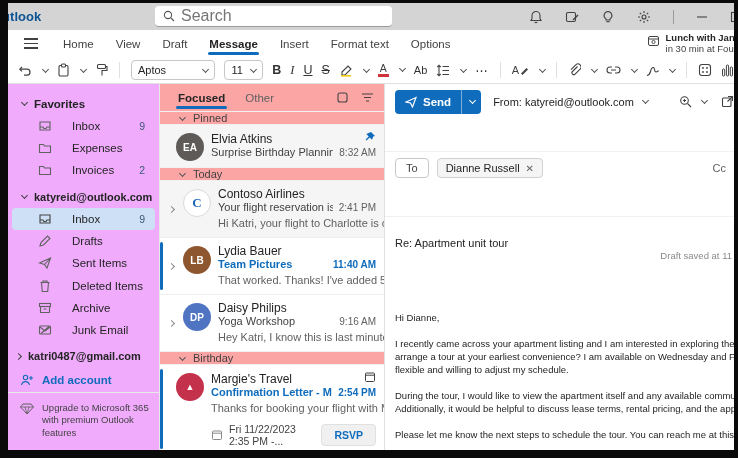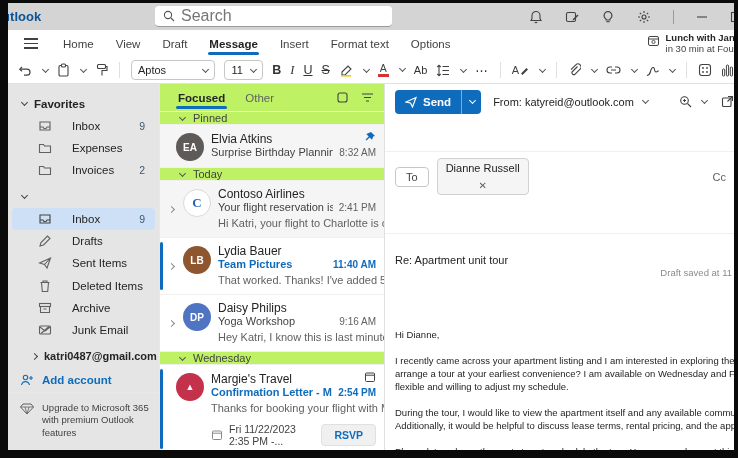--- a/index.html
+++ b/index.html
@@ -49,38 +49,38 @@
   .fmt { font-size:12.5px; color:#333; cursor:pointer; display:inline-flex; align-items:center; }
   .fmt.b { font-weight:bold; }
   .fmt.i { font-style:italic; font-family:"Liberation Serif", serif; }
   .fmt.u { text-decoration:underline; }
   .fmt.s { text-decoration:line-through; }
 
   
   .main { flex:1; display:flex; min-height:0; }
 
   
-  .sidebar { width:152px; flex:none; border-right:1px solid #e8e8e8; background:#e5e5e5;
+  .sidebar { width:152px; flex:none; border-right:1px solid #e8e8e8; background:#f0abfc;
     padding-top:8px; display:flex; flex-direction:column; font-size:11.5px; overflow:hidden; }
   .sb-head { display:flex; align-items:center; gap:7px; height:25px; padding-left:12px;
     font-weight:bold; color:#242424; cursor:pointer; }
   .sb-item { display:flex; align-items:center; gap:20px; height:24px; padding:0 10px 0 26px;
     color:#424242; cursor:pointer; border-radius:4px; margin:0 4px; }
   .sb-item.selected { background:#cde0f5; }
   .sb-item .lbl { flex:1; color:#242424; }
   .sb-item .cnt { font-size:10.5px; color:#3b5a78; }
   .sb-add { display:flex; align-items:center; gap:8px; height:26px; padding-left:12px;
     color:#0f6cbd; font-weight:bold; cursor:pointer; }
   .sb-upgrade { margin-top:auto; border-top:1px solid #e8e8e8; padding:9px 10px 10px 12px;
     display:flex; gap:8px; font-size:9.5px; color:#424242; line-height:1.35; cursor:pointer; }
   .sicon { width:14px; height:14px; flex:none; display:inline-flex; }
 
   
   .listpane { width:225px; flex:none; border-right:1px solid #e0e0e0; display:flex;
-    flex-direction:column; overflow:hidden; background:#bef264; }
+    flex-direction:column; overflow:hidden; background:#fca5a5; }
   .list-tabs { height:27px; display:flex; align-items:center; padding:0 10px 0 16px; gap:16px; flex:none; }
   .ltab { font-size:11.5px; color:#616161; position:relative; padding:5px 2px; cursor:pointer; }
   .ltab.active { font-weight:bold; color:#242424; }
   .ltab.active::after { content:""; position:absolute; left:0; right:0; bottom:0; height:2.5px;
     border-radius:2px; background:#0f6cbd; }
   .list-tab-icons { margin-left:auto; display:flex; gap:12px; }
   .group-head { display:flex; align-items:center; gap:8px; height:21px; padding-left:18px;
     font-size:11px; color:#424242; border-top:1px solid #f0f0f0; cursor:pointer; }
   .msg { position:relative; display:flex; gap:7px; padding:6px 8px 6px 6px;
     border-top:1px solid #f0f0f0; cursor:pointer; background:#fff; }
@@ -112,21 +112,21 @@
   .send-main { display:flex; align-items:center; gap:6px; padding:0 10px; }
   .send-arrow { width:20px; height:24px; display:flex; align-items:center; justify-content:center;
     border-left:1px solid rgba(255,255,255,.45); cursor:pointer; }
   .send-arrow .chev { border-color:#fff; }
   .from-sel { font-size:11px; color:#242424; display:flex; align-items:center; gap:7px; cursor:pointer; }
   .c-head-icons { margin-left:auto; display:flex; align-items:center; gap:8px; margin-right:-10px; }
   .c-row { border-top:1px solid #f0f0f0; display:flex; align-items:center; padding:6px 10px; gap:8px; flex:none; }
   .to-btn { border:1px solid #c7c7c7; border-radius:4px; font-size:11px; padding:3px 10px;
     color:#424242; cursor:pointer; background:#fff; }
   .pill { display:flex; align-items:center; gap:6px; border:1px solid #d1d1d1; background:#f5f5f5;
-    border-radius:4px; font-size:11px; padding:3px 8px; color:#242424; cursor:pointer;flex-direction:column; }
+    border-radius:4px; font-size:11px; padding:3px 8px; color:#242424; cursor:pointer; }
   .pill .x { color:#616161; font-size:10px; cursor:pointer; }
   .cc { margin-left:auto; font-size:11px; color:#616161; margin-right:-2px; cursor:pointer; }
   .subj-row { justify-content:space-between; padding:8px 10px;text-align:center; }
   .subj { font-size:11px; color:#242424; }
   .draft { font-size:9.5px; color:#8a8a8a; white-space:nowrap; margin-right:-8px;margin-top:25px; }
   .c-body { flex:1; padding:10px 10px; font-size:9.5px; line-height:13px; color:#242424;
     white-space:pre; overflow:hidden; }
 
   svg { display:block; }
 </style>
@@ -363,20 +363,21 @@
               <svg width="14" height="14" viewBox="0 0 14 14">
                 <path d="M1.5 3.5h4l1 1.5h6v6.5h-11z" fill="none" stroke="#616161" stroke-width="1.1"></path>
               </svg>
             </span>
         <span class="lbl">Invoices</span>
         <span class="cnt">2</span>
       </div>
 
       <div class="sb-head" style="margin-top:4px">
         <span class="chev" style="border-color:#424242"></span>
+        <span style="font-size:11px">katyreid@outlook.com</span>
       </div>
       <div class="sb-item selected">
         <span class="sicon">
               <svg width="14" height="14" viewBox="0 0 14 14">
                 <path d="M2 3h10v8H2zM2 8h3l1 1.5h2L9 8h3" fill="none" stroke="#424242" stroke-width="1.1"></path>
               </svg>
             </span>
         <span class="lbl">Inbox</span>
         <span class="cnt">9</span>
       </div>
@@ -416,21 +417,21 @@
       <div class="sb-item">
         <span class="sicon">
               <svg width="14" height="14" viewBox="0 0 14 14">
                 <rect x="1.5" y="3" width="11" height="8" rx="1" fill="none" stroke="#616161" stroke-width="1.1"></rect>
                 <path d="M2 4l5 4 5-4M3 10.5l8-7" stroke="#616161" stroke-width="1.1" fill="none"></path>
               </svg>
             </span>
         <span class="lbl">Junk Email</span>
       </div>
 
-      <div class="sb-head" style="margin-top:4px;padding-left:24px">
+      <div class="sb-head" style="margin-top:4px;padding-left:8px">
         <span class="exp-chev" style="border-color:#424242"></span>
         <span style="font-size:11px">katri0487@gmail.com</span>
       </div>
 
       <div class="sb-add">
         <span class="sicon">
               <svg width="14" height="14" viewBox="0 0 14 14">
                 <circle cx="5.5" cy="4.5" r="2.2" fill="none" stroke="#0f6cbd" stroke-width="1.1"></circle>
                 <path d="M1.5 12c.5-2.2 2-3.4 4-3.4s3.5 1.2 4 3.4" fill="none" stroke="#0f6cbd" stroke-width="1.1"></path>
                 <path d="M11 3v4M9 5h4" stroke="#0f6cbd" stroke-width="1.1"></path>
@@ -543,21 +544,21 @@
           <span class="mrow">
                 <span class="subject">Yoga Workshop</span>
             <span class="mtime">9:16 AM</span>
               </span>
           <span class="preview">Hey Katri, I know this is last minute, but do...</span>
         </span>
       </div>
 
       <div class="group-head">
         <span class="chev"></span>
-        <span>Wednesday</span>
+        <span>Birthday</span>
       </div>
 
       <div class="msg" style="padding-left:16px">
         <span class="unread-bar"></span>
         <span class="avatar" style="background:#c4314b;font-size:9px">▲</span>
         <span class="msg-body">
           <span class="mrow">
                 <span class="sender">Margie's Travel</span>
             <span class="icon-btn">
                   <svg width="12" height="12" viewBox="0 0 12 12">

